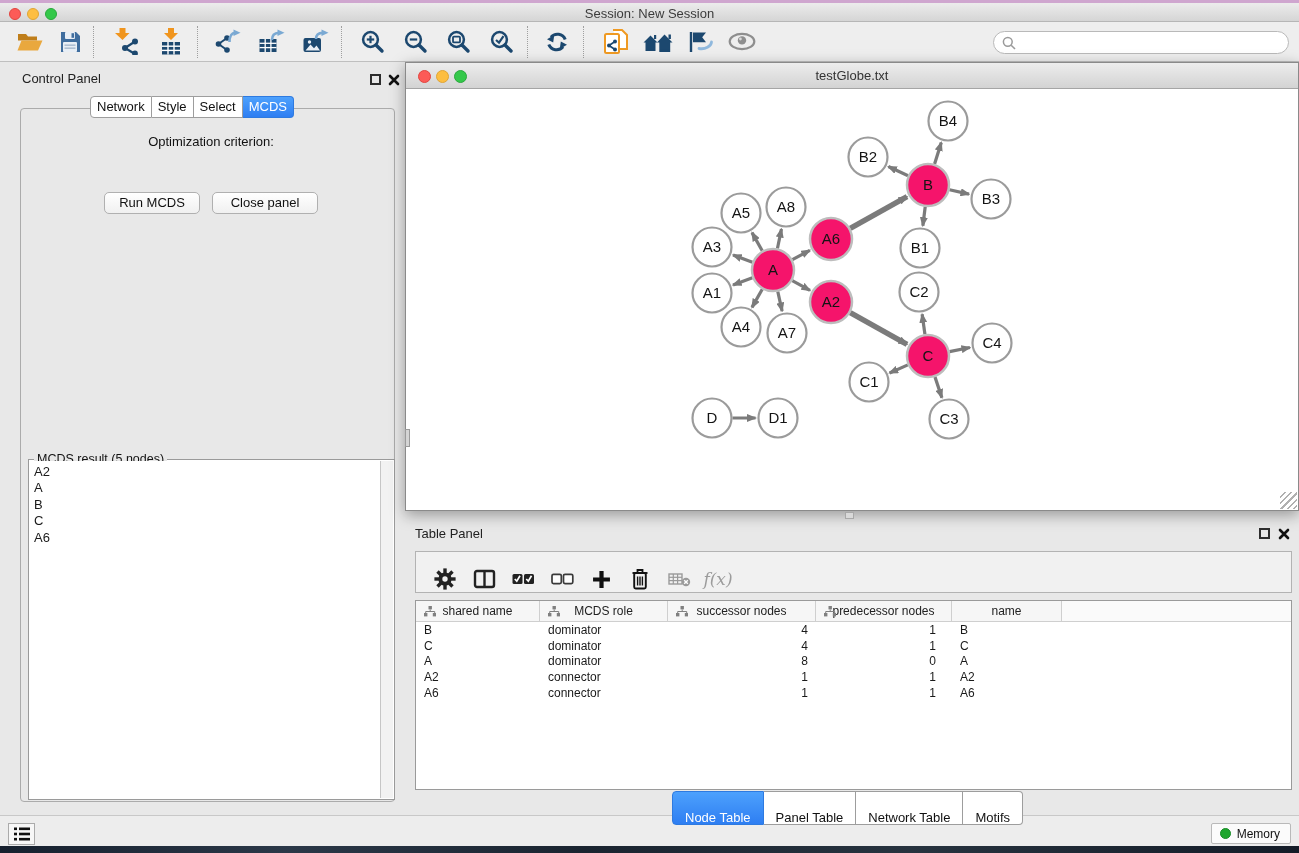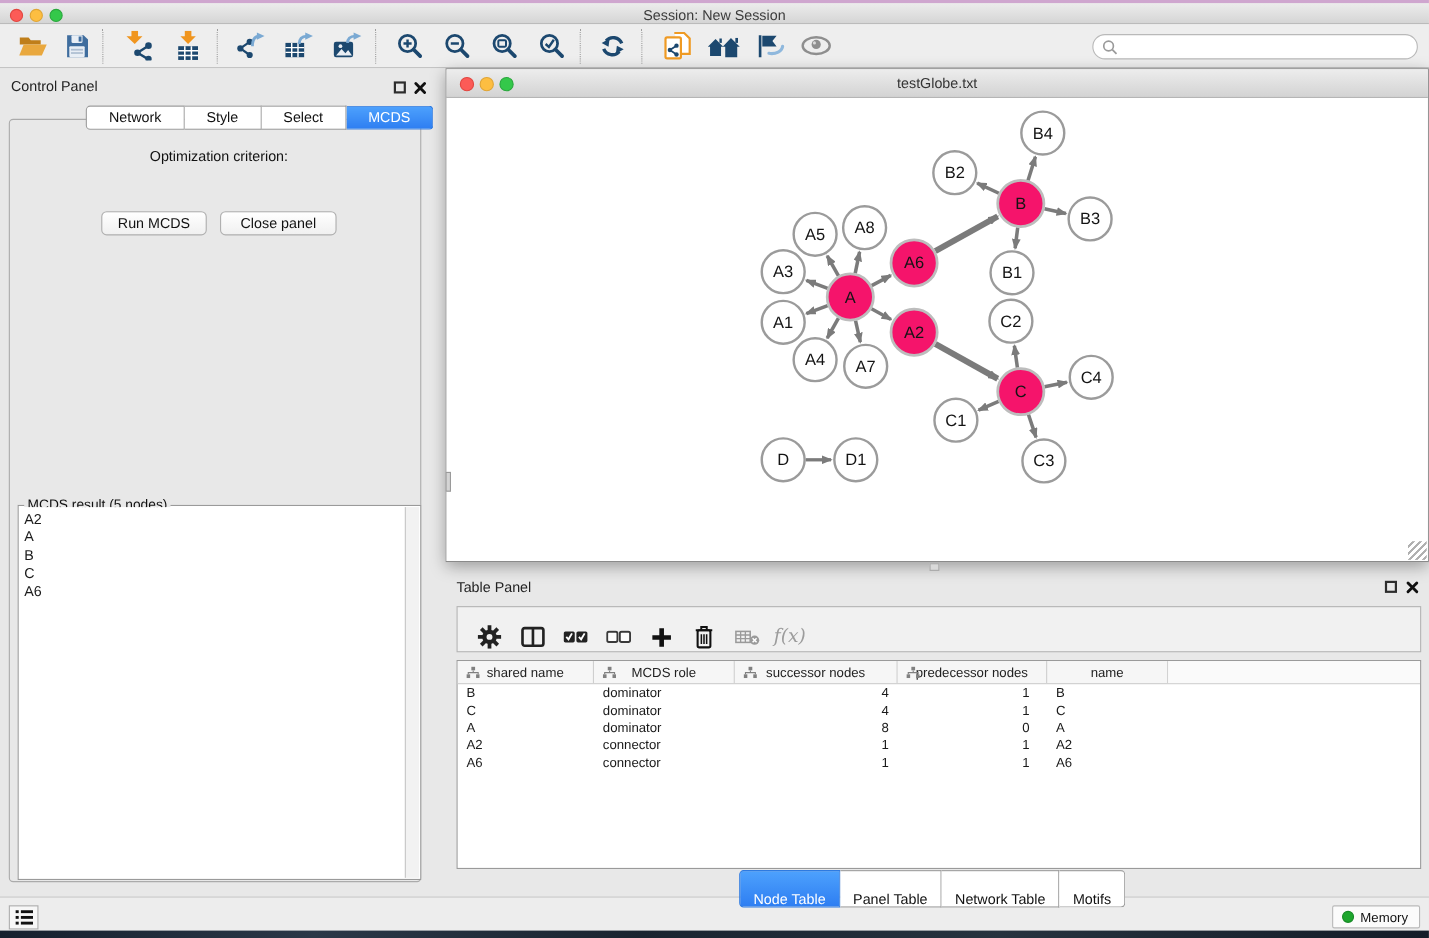--- a/index.html
+++ b/index.html
@@ -21,28 +21,28 @@
   .tb-btn.w44 { width:44px; } .tb-btn.w43 { width:43px; } .tb-btn.w42 { width:42px; }
   .tb-sep { width:1px; height:32px; border-left:1px dotted #9f9f9f; margin:0 3px; flex:0 0 auto; }
   .ml8 { margin-left:8px; } .ml6 { margin-left:6px; } .ml4 { margin-left:4px; }
   .search-wrap { position:absolute; right:10px; top:9px; width:296px; height:23px; border:1px solid #b9b9b9;
     border-radius:12px; background:#fff; display:flex; align-items:center; padding-left:8px; gap:4px; }
   .search-wrap input { border:none; outline:none; flex:1; font-size:13px; background:transparent; font-family:inherit; }
 
   .main { position:absolute; top:62px; left:0; width:1299px; height:753px; background:#e8e8e8; }
 
   
-  .control-panel { position:absolute; left:0; top:0; width:398px; height:753px;text-decoration:underline; }
+  .control-panel { position:absolute; left:12px; top:0; width:398px; height:753px;text-decoration:underline; }
   .cp-title { position:absolute; top:9px; left:10px; font-size:13px; color:#222; }
   .panel-float { position:absolute; width:11px; height:11px; border:2px solid #2d2d2d; background:transparent; }
   .cp-float { top:12px; left:358px; }
   .panel-close { position:absolute; width:12px; height:12px; }
   .cp-close { top:12px; left:376px; }
   .cp-tabs { position:absolute; top:34px; left:78px; display:flex; z-index:3; }
-  .cp-tabs .tab, .tp-tabs .tab { height:22px; padding:0 20px; background:#fff; border:1px solid #9d9d9d;
+  .cp-tabs .tab, .tp-tabs .tab { height:22px; padding:0 6px; background:#fff; border:1px solid #9d9d9d;
     border-left:none; font-size:13px; line-height:20px; color:#111; }
   .cp-tabs .tab:first-child, .tp-tabs .tab:first-child { border-left:1px solid #9d9d9d; border-radius:4px 0 0 4px; }
   .cp-tabs .tab:last-child, .tp-tabs .tab:last-child { border-radius:0 4px 4px 0; }
   .cp-tabs .tab.active, .tp-tabs .tab.active { background:linear-gradient(#4da1fd,#2e7ef2); border-color:#2e7ae0; color:#fff; }
   .cp-box { position:absolute; top:46px; left:8px; width:375px; height:694px; border:1px solid #ababab; border-radius:4px; }
   .opt-label { position:absolute; top:72px; left:0; width:398px; text-align:center; font-size:13px; color:#111; }
   .dropdown { position:absolute; top:95px; left:43px; width:314px; height:24px; background:#fff; border:1px solid #b3b3b3;
     border-radius:5px; font-size:13px; display:flex; align-items:center; padding-left:9px; color:#111; }
   .dropdown .stepper { position:absolute; right:-1px; top:-1px; width:22px; height:24px; border-radius:0 5px 5px 0;
     background:linear-gradient(#6aaefc,#2d7bf2); display:flex; align-items:center; justify-content:center; }

